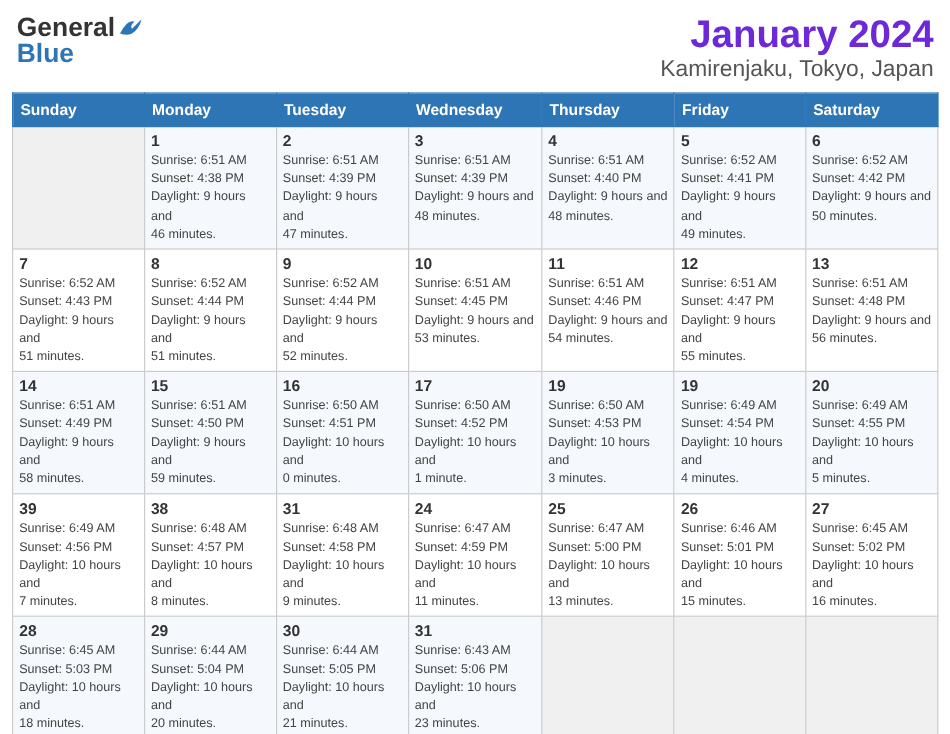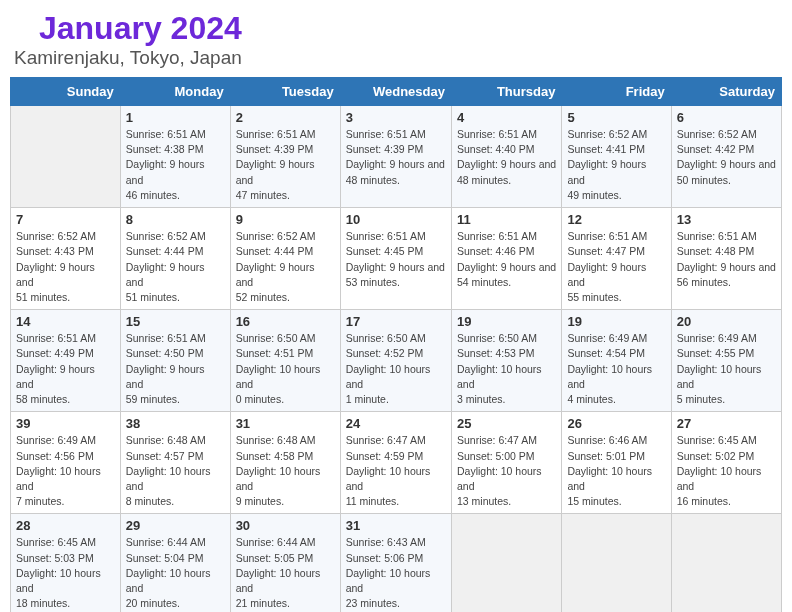--- a/index.html
+++ b/index.html
@@ -35,21 +35,21 @@
       color: #555;
     }
     table {
       width: 100%;
       border-collapse: collapse;
       font-size: 11px;
     }
     thead tr th {
       background-color: #2e75b6;
       color: #fff;
-      text-align: right;
+      text-align: left;
       padding: 6px 6px;
       font-size: 13px;
       font-weight: bold;
       border: 1px solid #2e75b6;
     }
     tbody tr td {
       border: 1px solid #ccc;
       vertical-align: top;
       padding: 4px 5px;
       width: 113px;
@@ -73,20 +73,29 @@
       line-height: 1.45;
     }
     .empty-cell {
       background-color: #f0f0f0 !important;
     }
   </style>
 </head>
 <body>
 
 <div class="header">
+  <div class="logo">
+    <div style="display:flex; align-items:center; gap:2px;">
+      <span style="font-size:22px; font-weight:bold; color:#333;">General</span>
+      <svg width="22" height="18" viewBox="0 0 22 18">
+        <path d="M2 14 Q8 2 14 4 Q10 8 12 10 Q16 6 20 2 Q18 10 12 14 Q8 16 2 14Z" fill="#2e75b6"></path>
+      </svg>
+    </div>
+    <span style="font-size:22px; font-weight:bold; color:#2e75b6; margin-top:-4px;">Blue</span>
+  </div>
   <div class="title-block">
     <div class="main-title">January 2024</div>
     <div class="subtitle">Kamirenjaku, Tokyo, Japan</div>
   </div>
 </div>
 
 <table>
   <thead>
     <tr>
     <th>Sunday</th>

